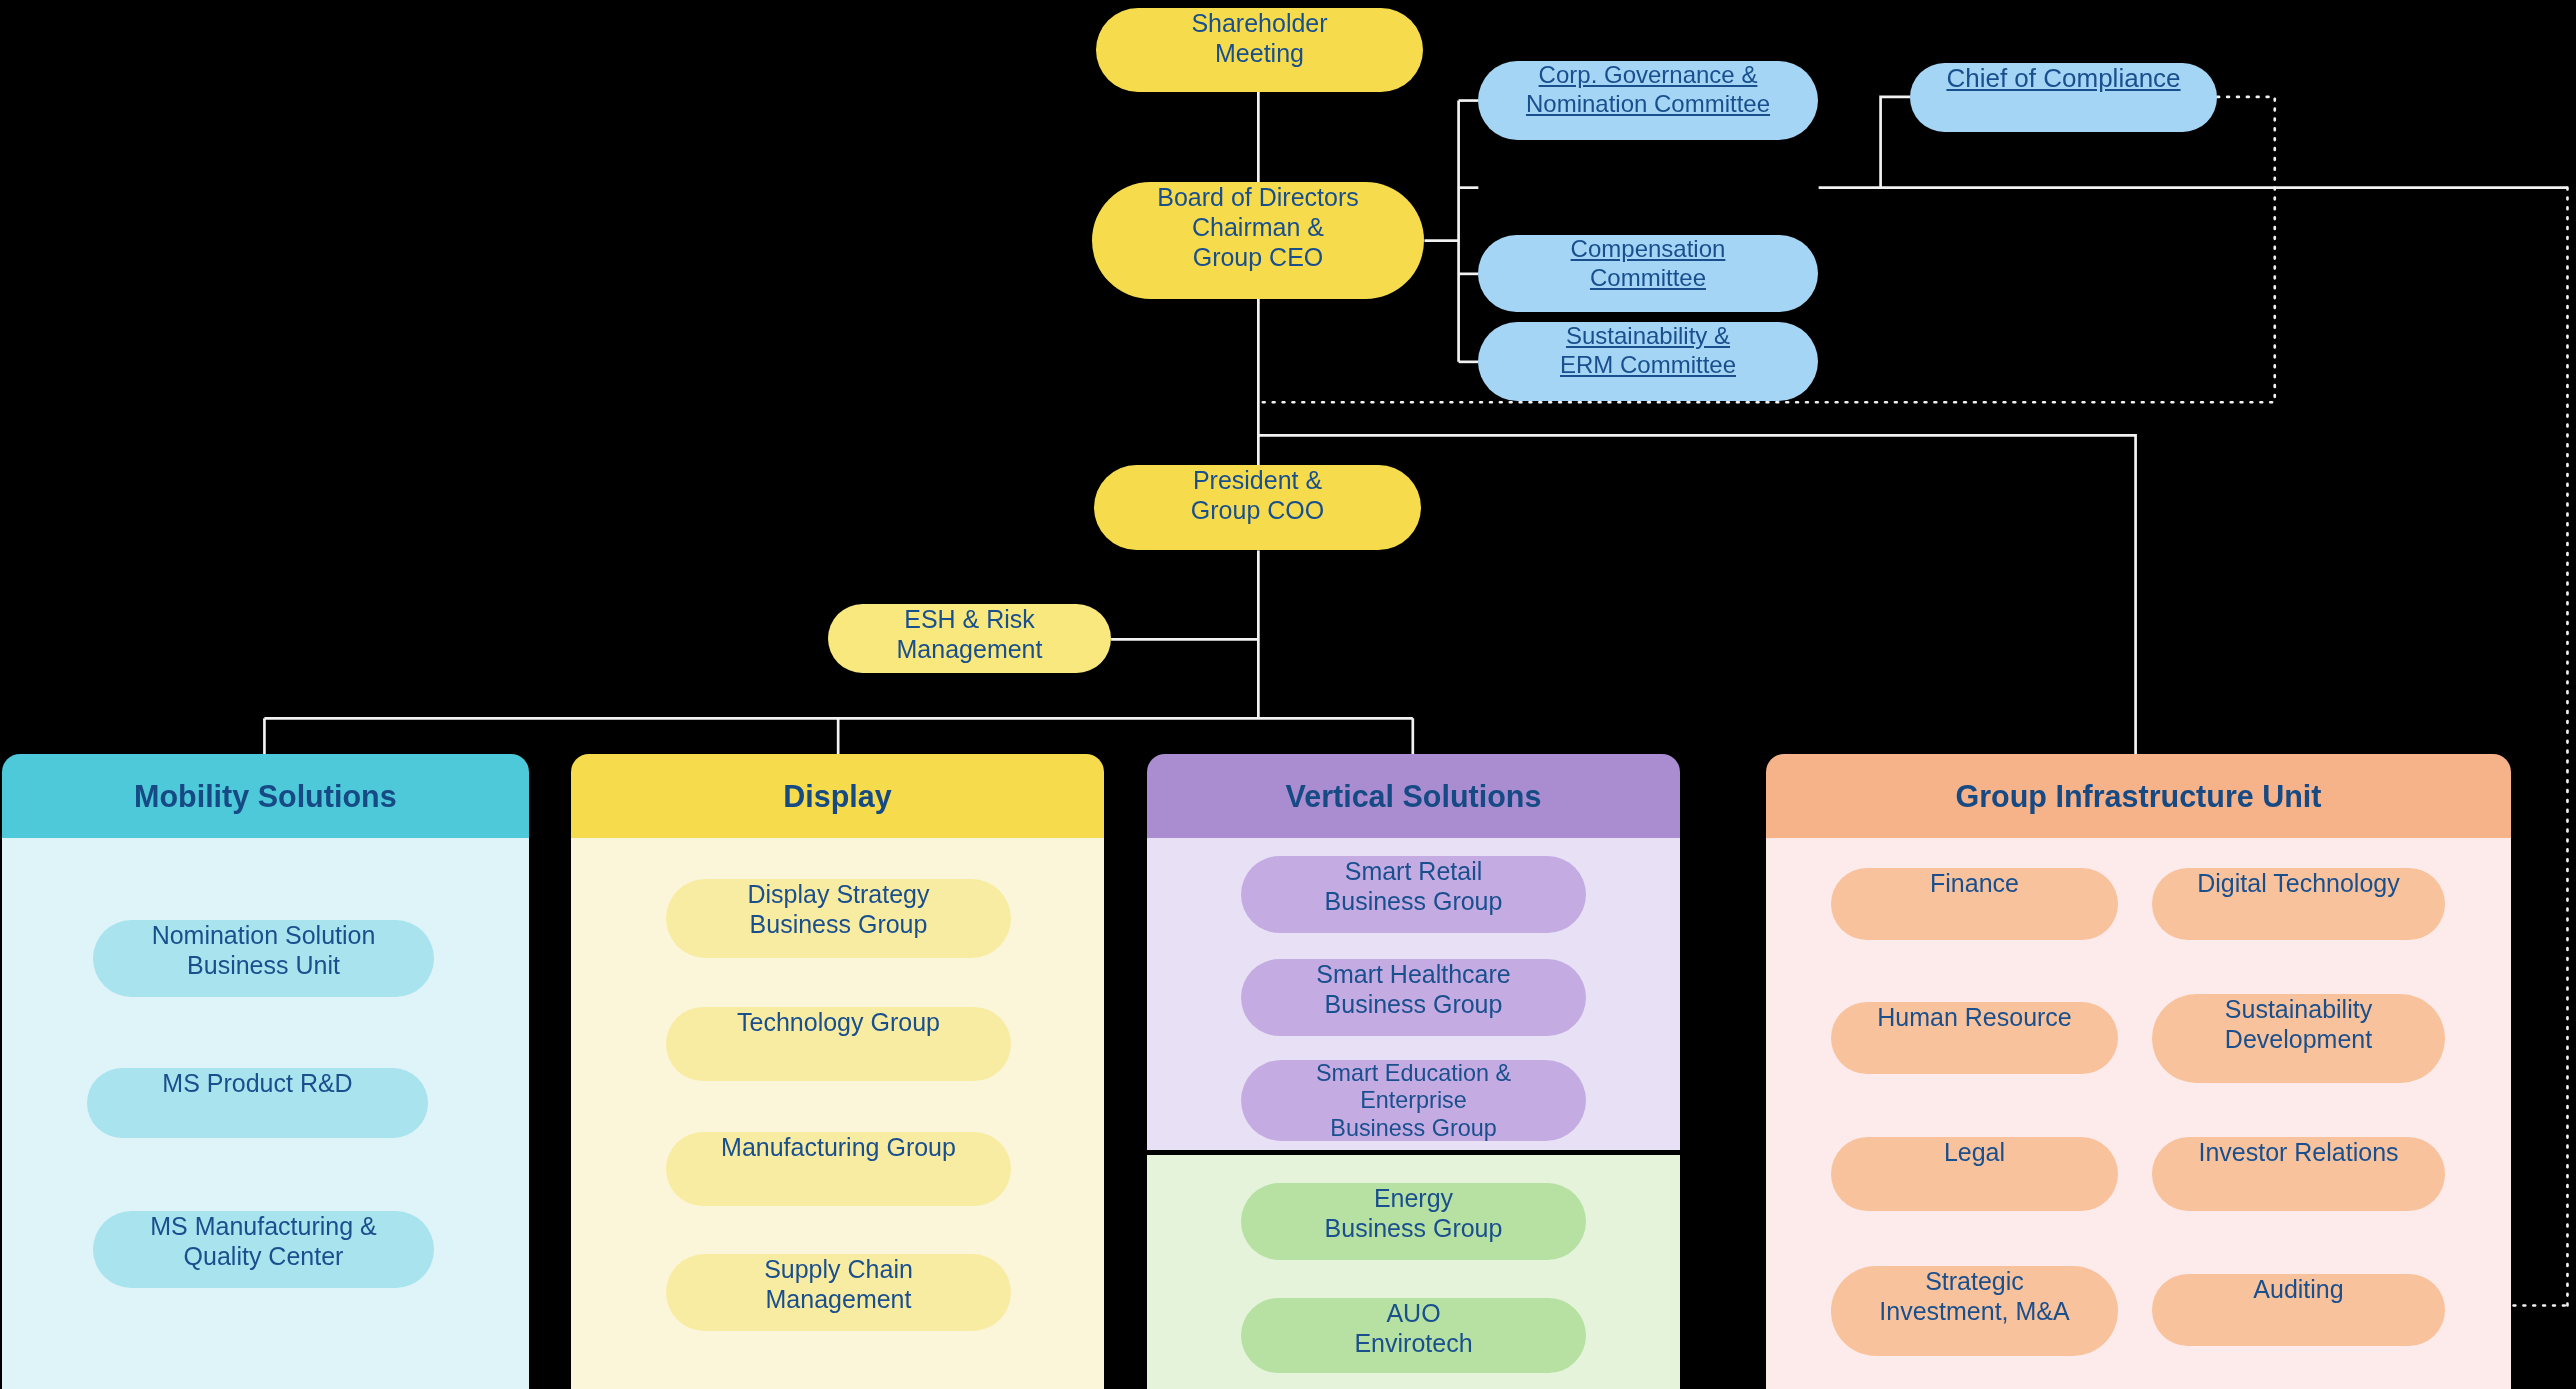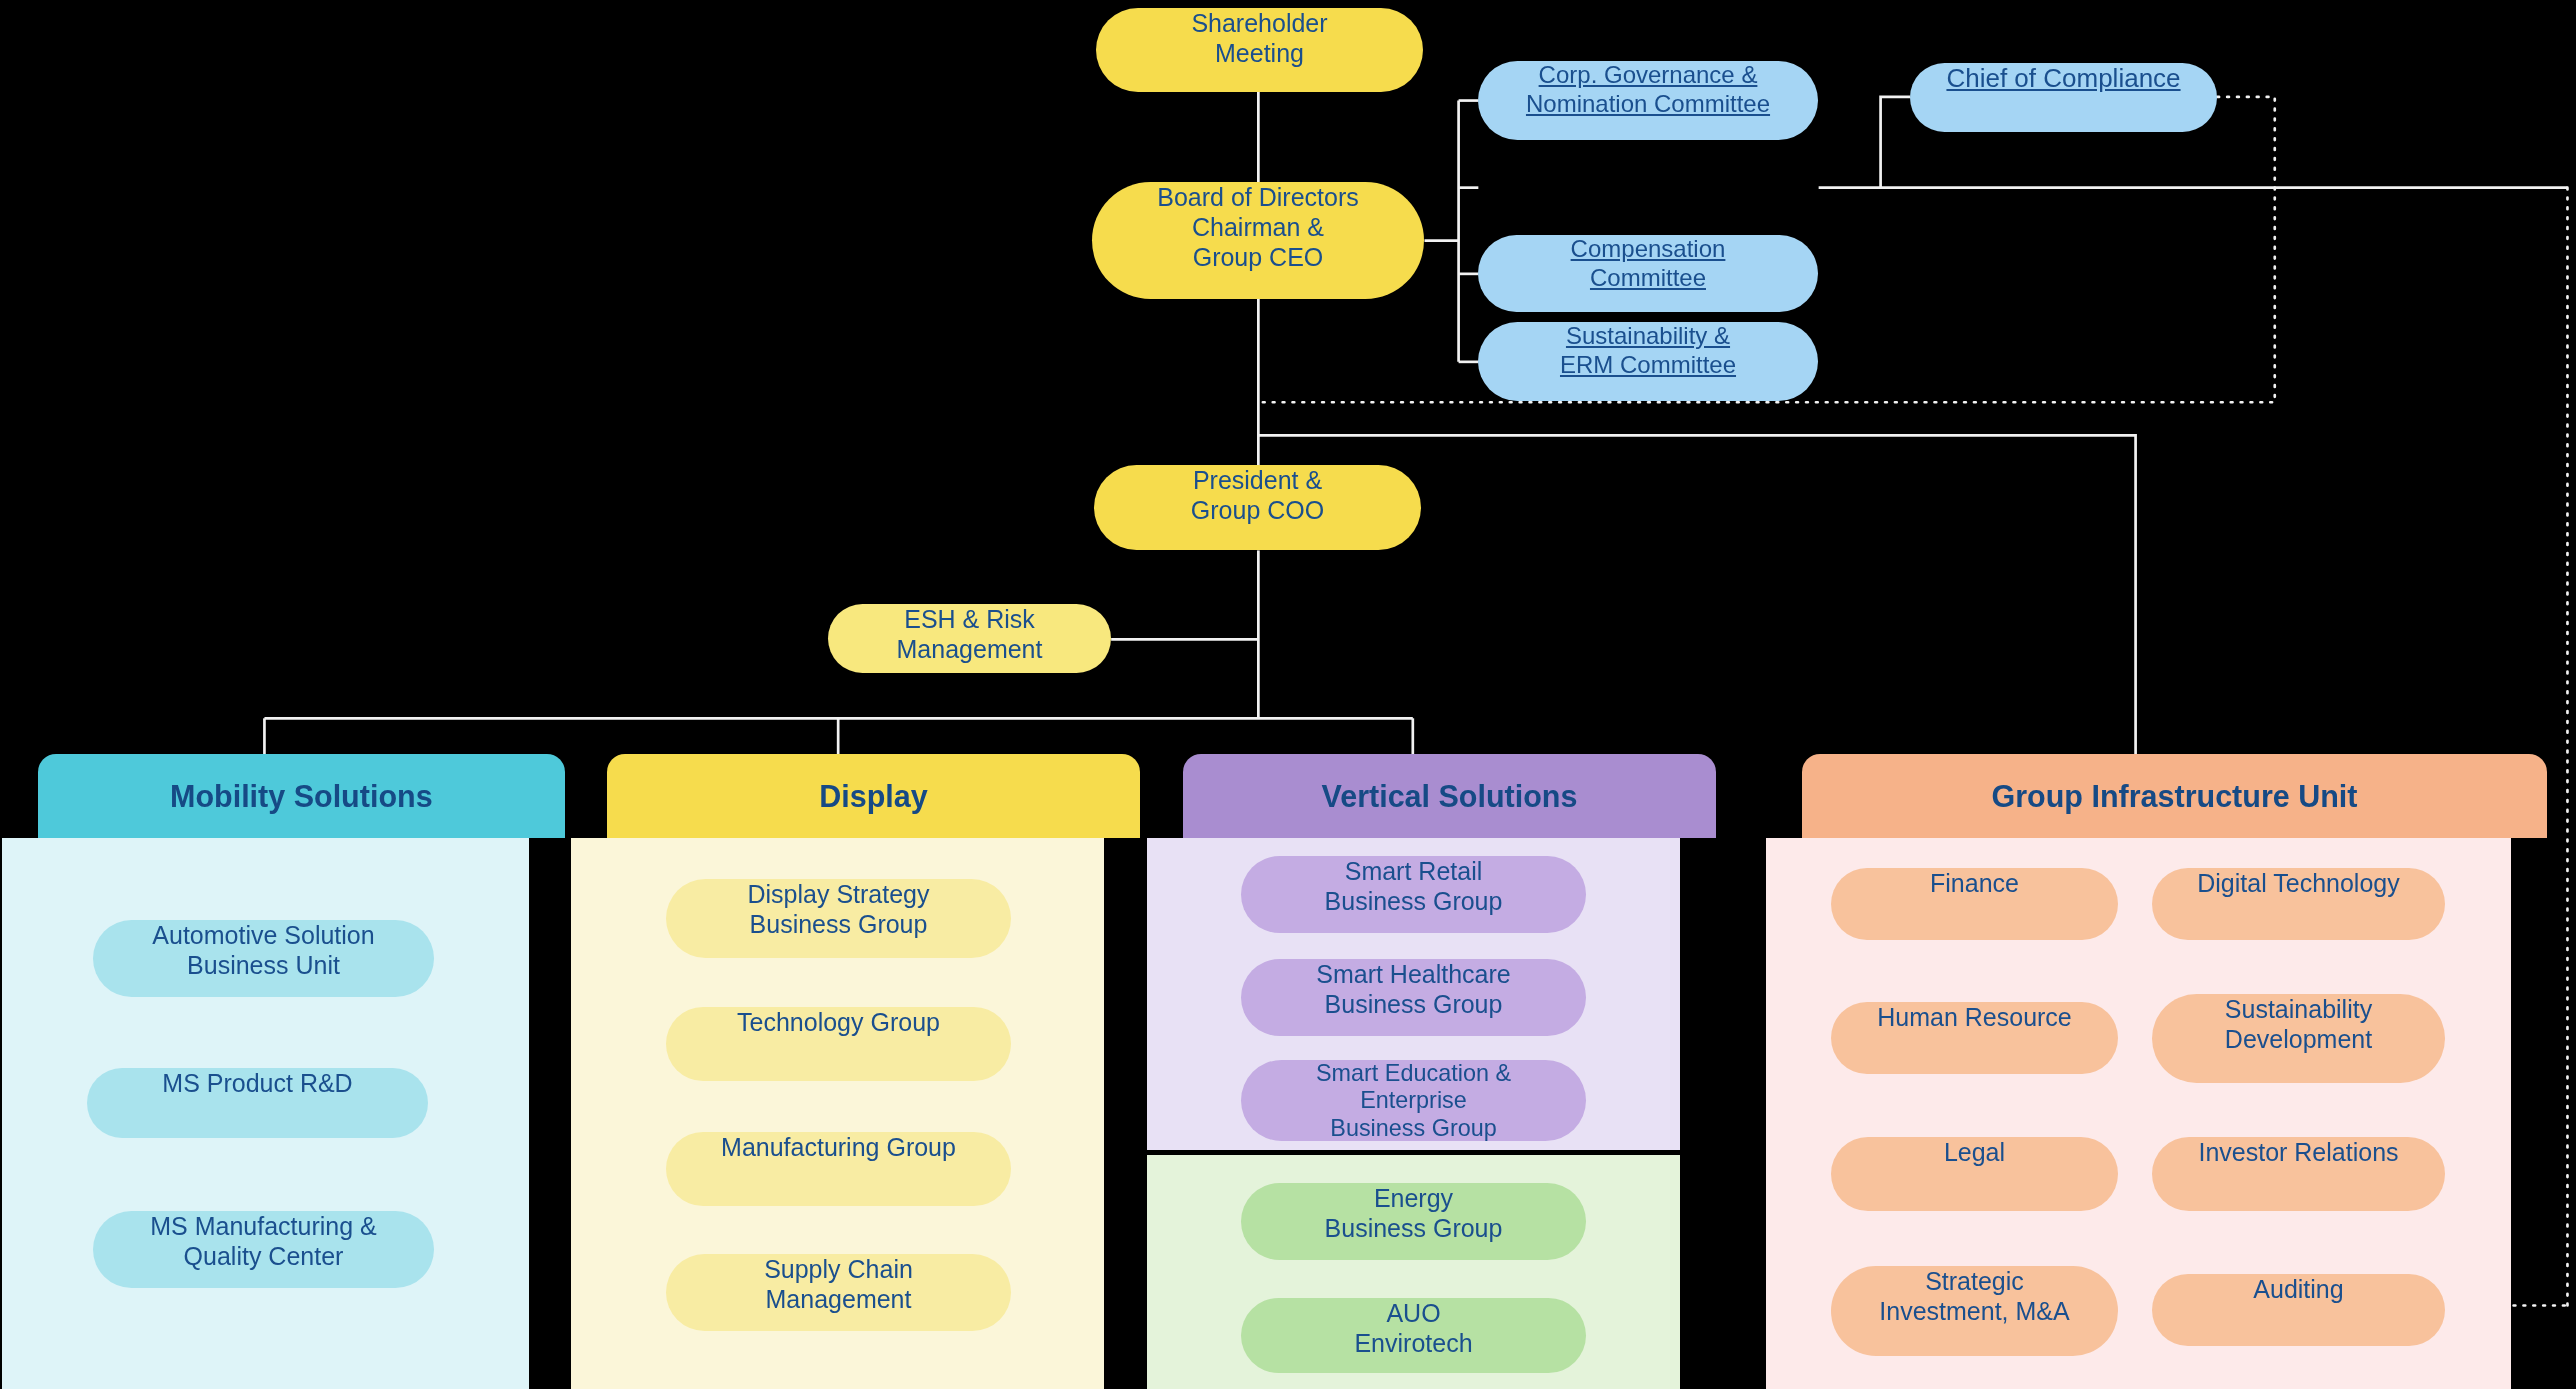--- a/index.html
+++ b/index.html
@@ -19,21 +19,20 @@
   .cy{background:#a9e3ed;}
   .dy{background:#f8eca3;}
   .pu{background:#c4ace3;}
   .gr{background:#b6e1a3;}
   .or{background:#f8c29c;}
   .sm{font-size:23.4px;line-height:1.17;}
   .hdr{
     position:absolute;display:flex;align-items:center;justify-content:center;
     text-align:center;font-weight:bold;font-size:30.5px;color:#164a85;
     border-radius:18px 18px 0 0;
-    margin-left:36px;
   }
   .panel{position:absolute;}
 </style>
 </head>
 <body>
 
 <div class="canvas">
 
   <svg class="lines" width="2576" height="1389" viewBox="0 0 2868 1547">
     <g stroke="#f2f2f2" stroke-width="3" fill="none">
@@ -93,21 +92,21 @@
   <div class="pill py" style="left:828px;top:604px;width:283px;height:69px">
     <span class="lbl">ESH &amp; Risk
 Management</span>
   </div>
 
   <div class="panel" style="left:1.8px;top:838px;width:527px;height:551px;background:#def4f8"></div>
   <div class="hdr" style="left:1.8px;top:754px;width:527px;height:84px;background:#4ec9da">
     <span class="lbl">Mobility Solutions</span>
   </div>
   <div class="pill cy" style="left:93px;top:920px;width:341px;height:77px">
-    <span class="lbl">Automotive Solution
+    <span class="lbl">Nomination Solution
 Business Unit</span>
   </div>
   <div class="pill cy" style="left:87px;top:1068px;width:341px;height:70px">
     <span class="lbl">MS Product R&amp;D</span>
   </div>
   <div class="pill cy" style="left:93px;top:1211px;width:341px;height:77px">
     <span class="lbl">MS Manufacturing &amp;
 Quality Center</span>
   </div>
 

